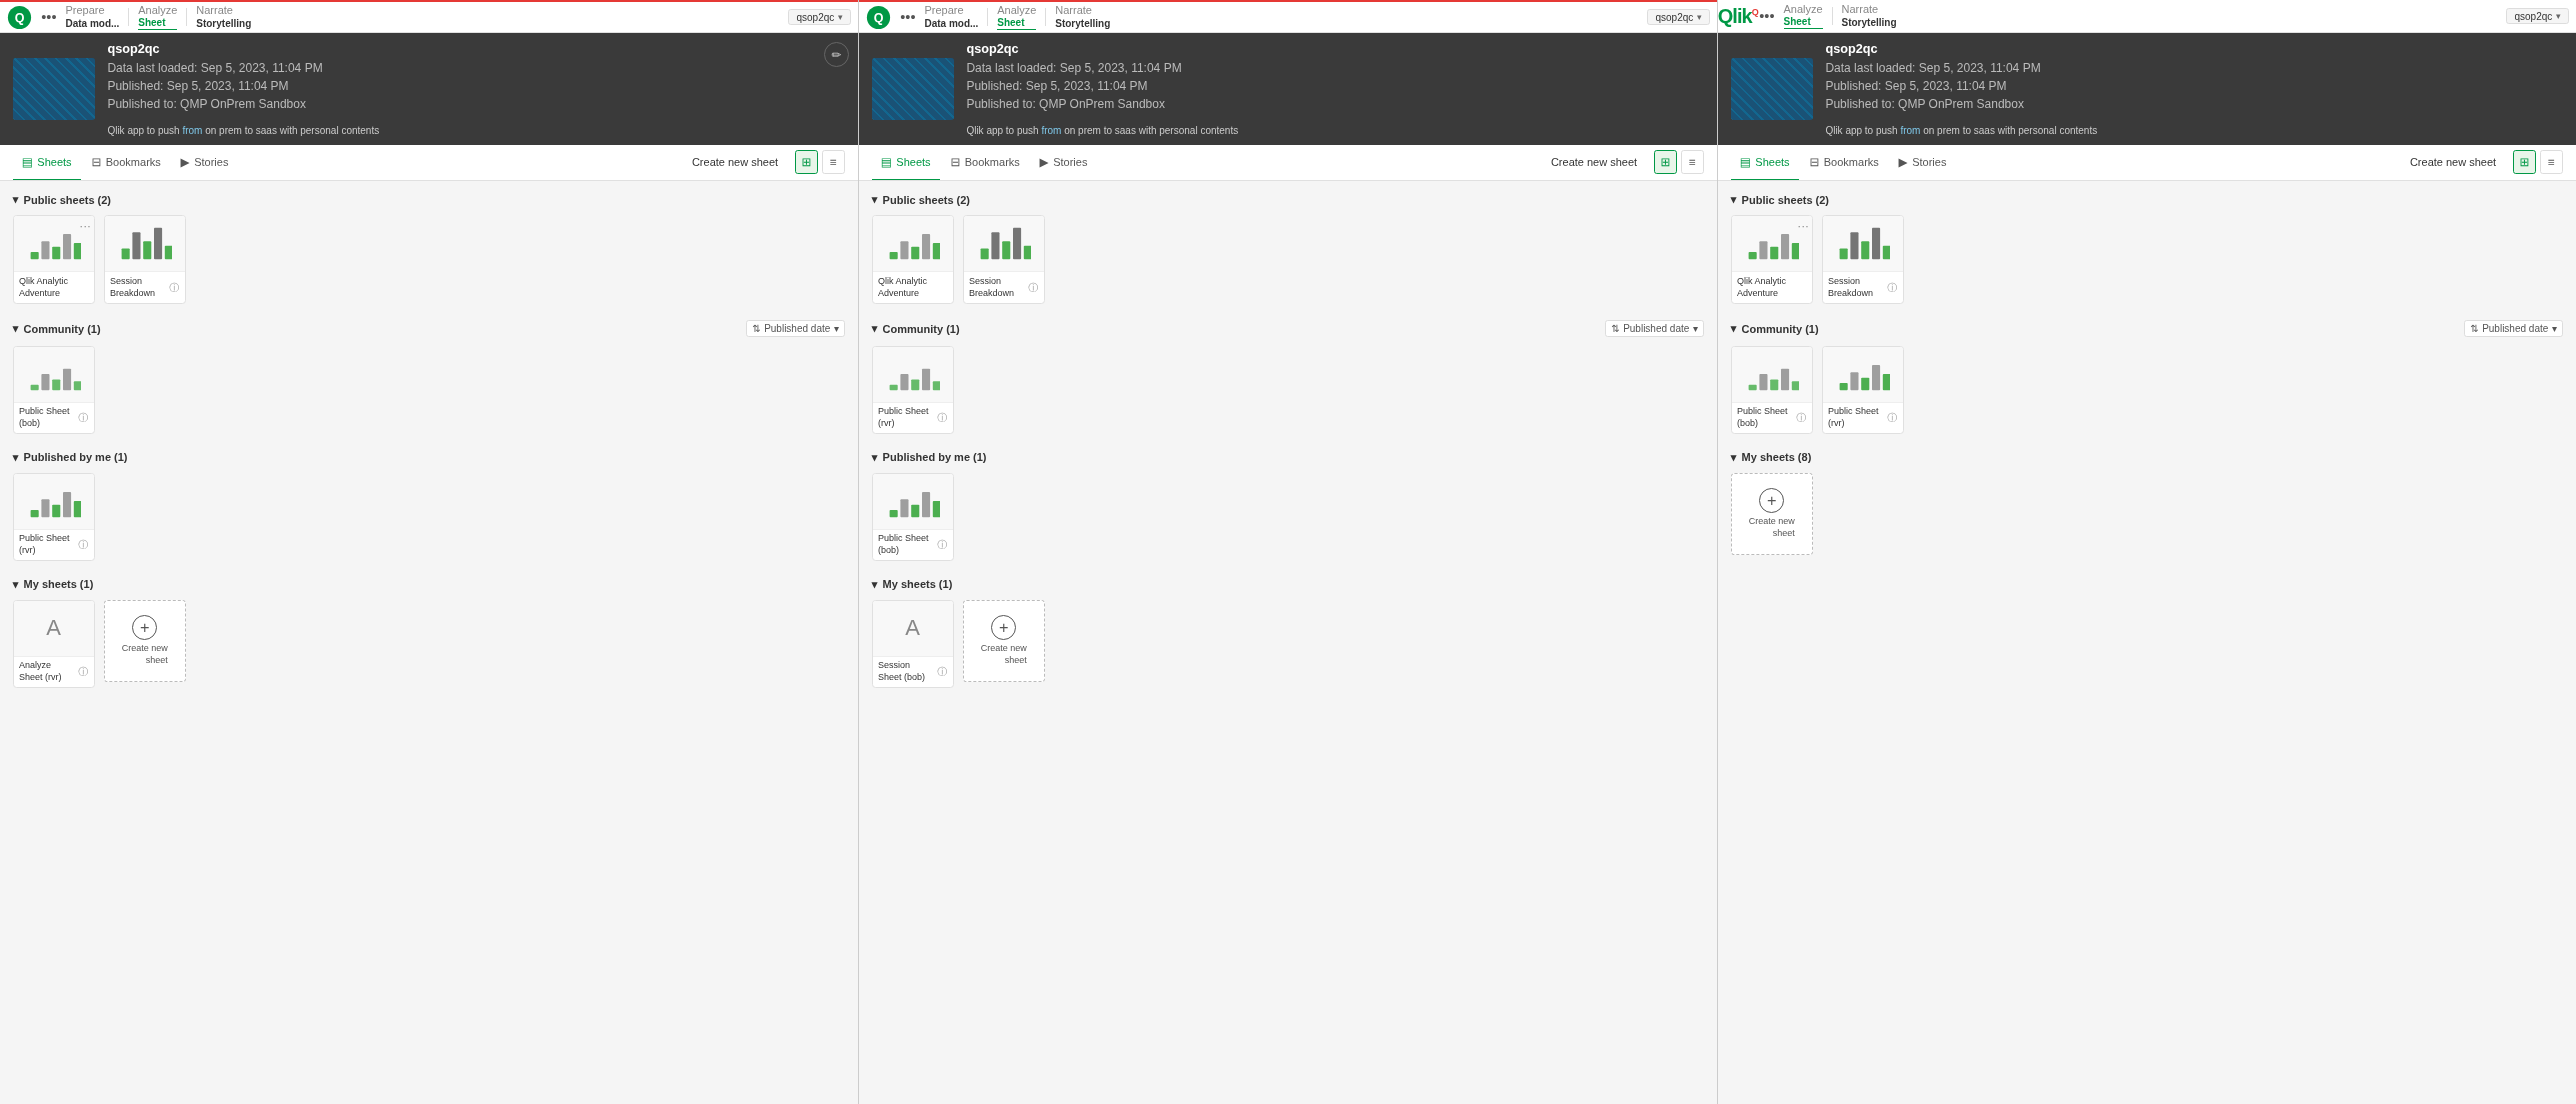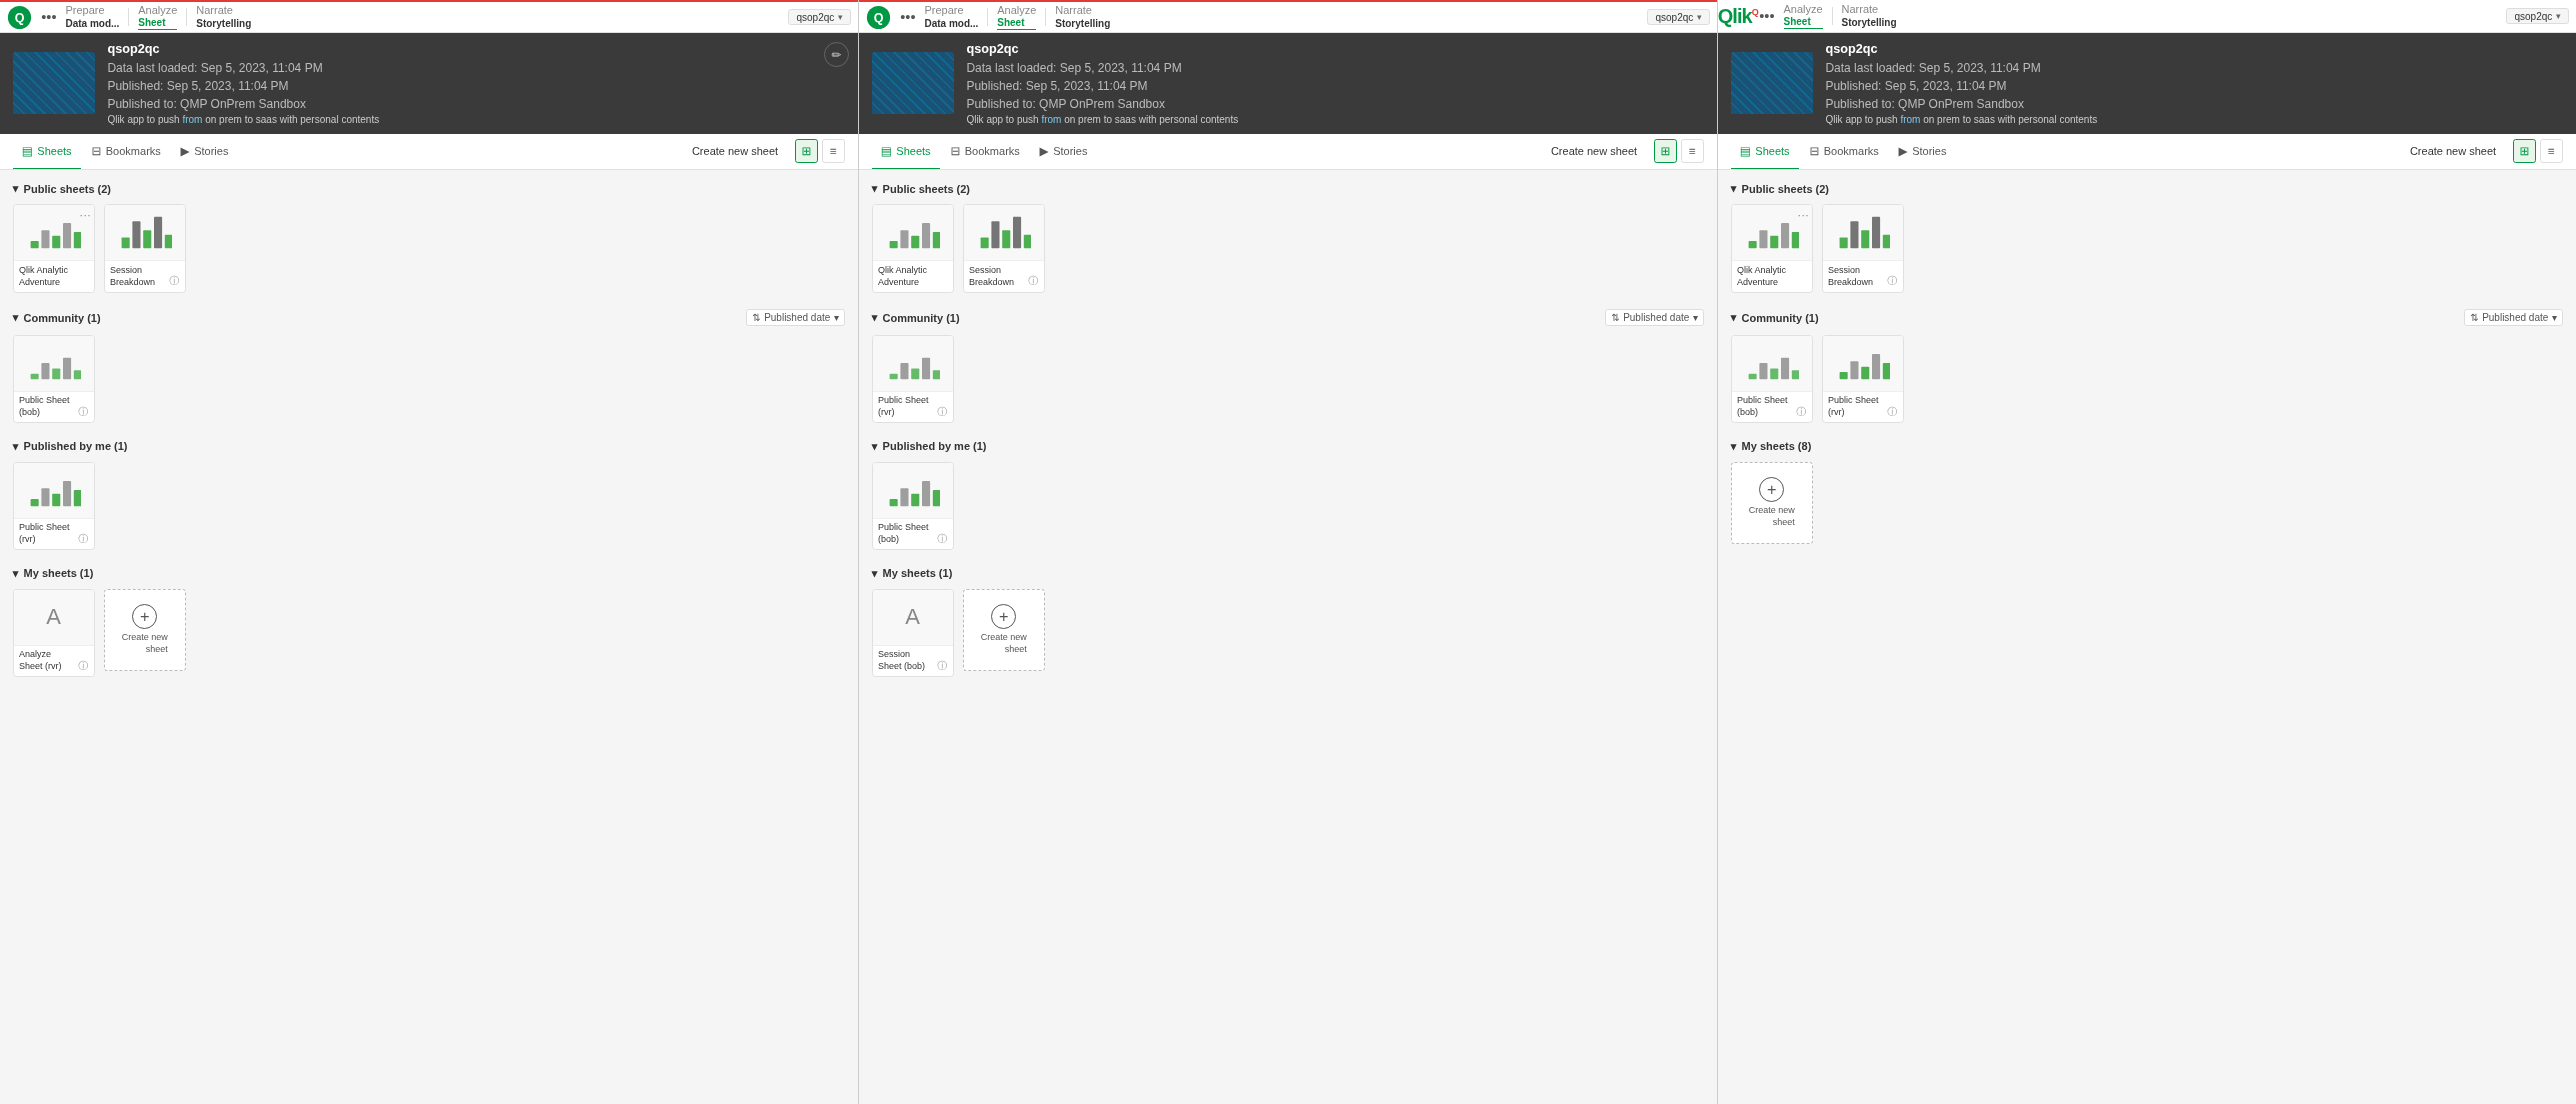--- a/index.html
+++ b/index.html
@@ -125,21 +125,21 @@
       margin-bottom: 2.7px;
     }
     .app-meta {
       font-size: 12px;
       color: #bbb;
       line-height: 1.5;
     }
     .app-description {
       font-size: 10px;
       color: #ccc;
-      margin-top: 1px;
+      margin-top: 12px;
     }
     .app-description a { color: #7fc7e8; text-decoration: none; }
     .edit-btn {
       position: absolute;
       top: 9px;
       right: 9px;
       width: 25px;
       height: 25px;
       border-radius: 50%;
       border: 0.9px solid #666;
@@ -272,21 +272,21 @@
       background: #f8f8f8;
       display: flex;
       align-items: center;
       justify-content: center;
       border-bottom: 0.9px solid #eee;
       position: relative;
     }
     .sheet-card-label {
       padding: 3.6px 5.4px;
       display: flex;
-      align-items: flex-end;
+      align-items: center;
       justify-content: space-between;
       gap: 1.8px;
     }
     .sheet-card-name {
       font-size: 9px;
       color: #333;
       line-height: 1.3;
       flex: 1;
     }
     .sheet-info-btn {

